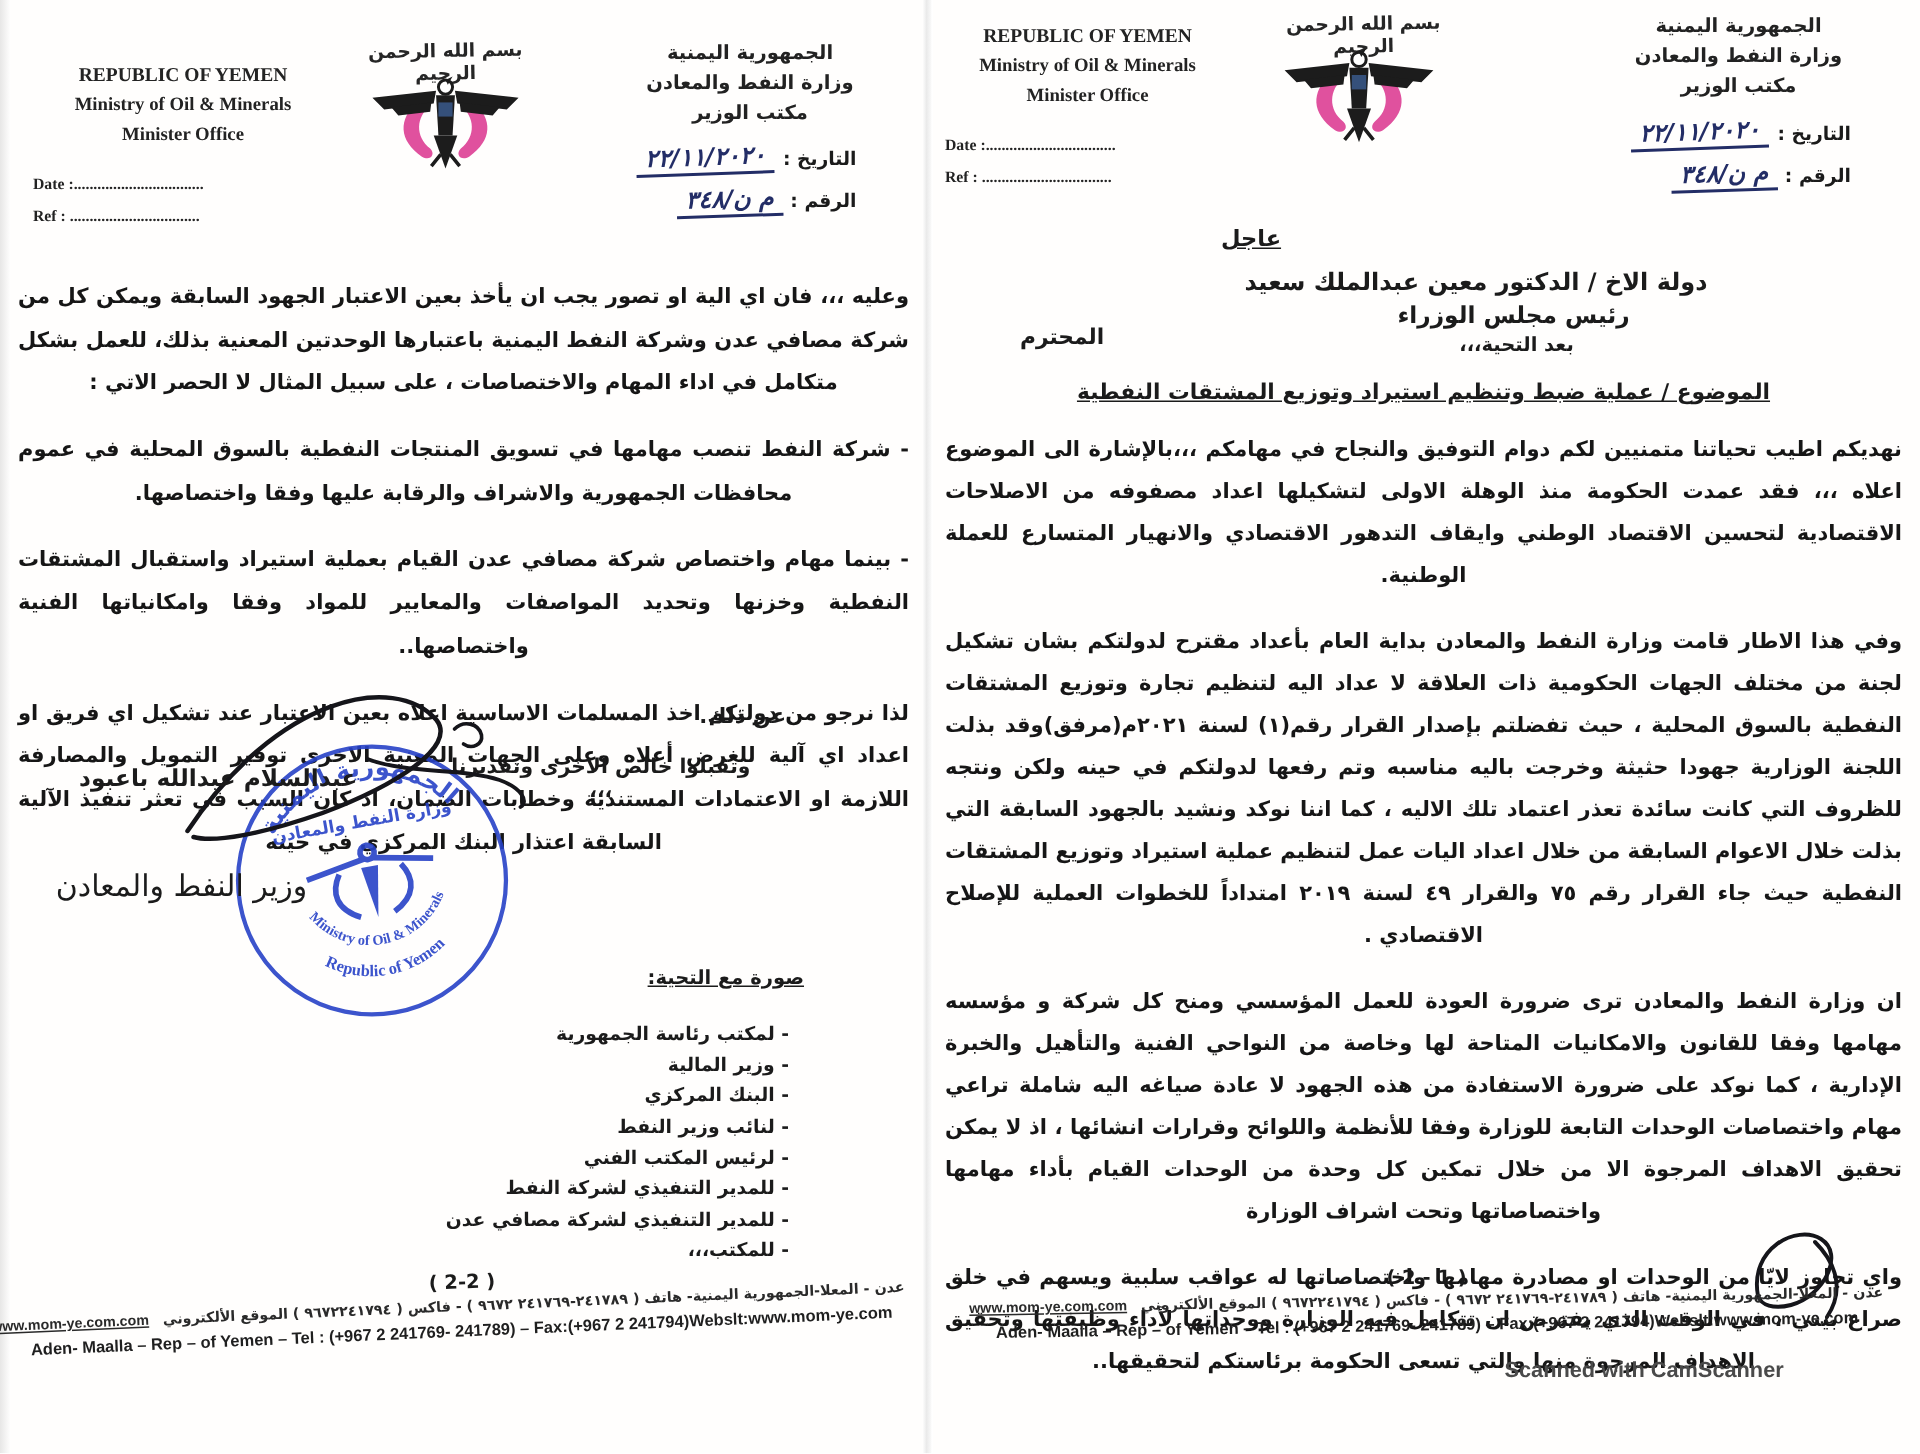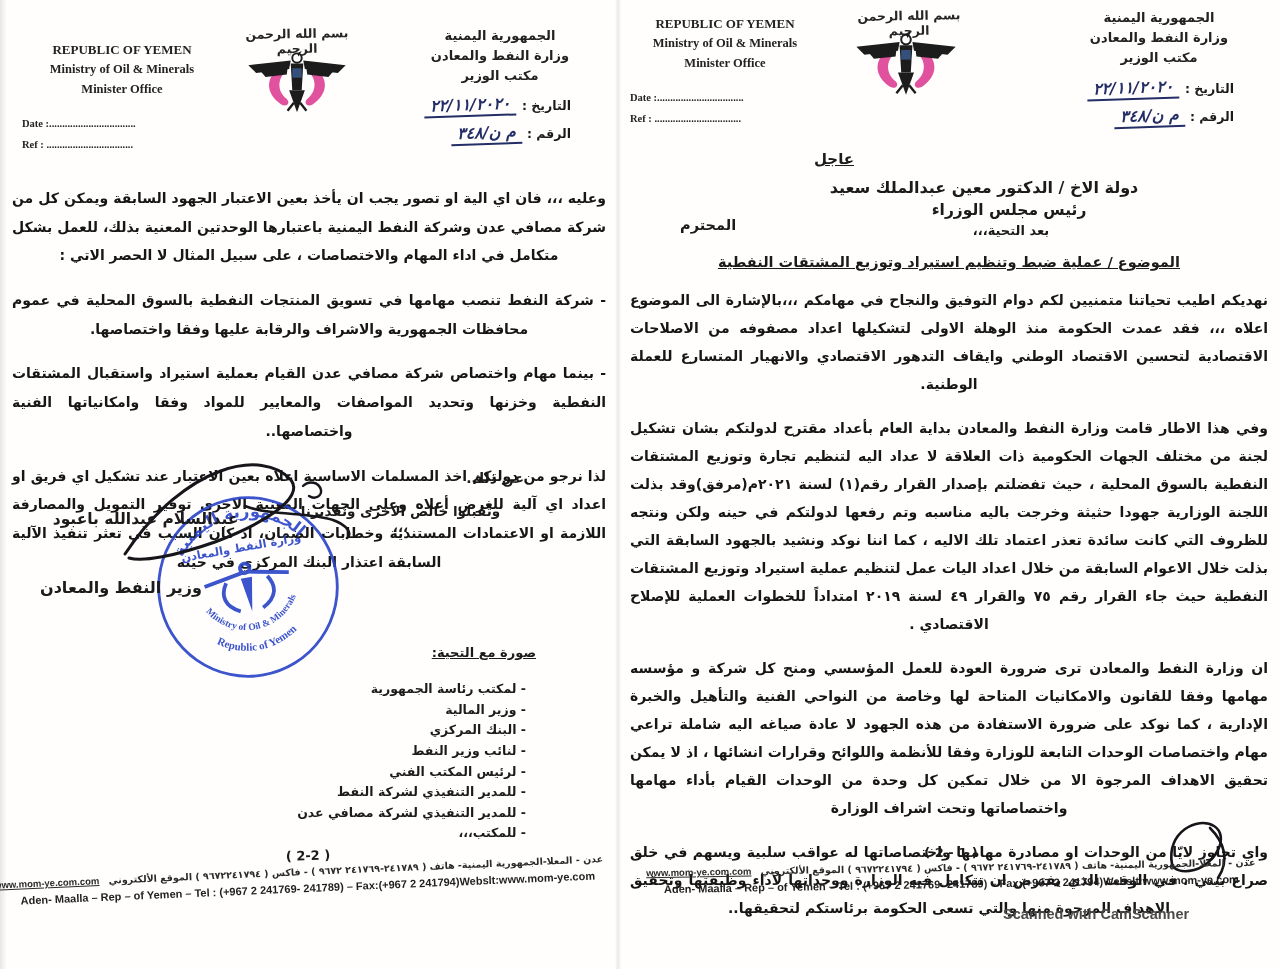--- a/index.html
+++ b/index.html
@@ -45,21 +45,21 @@
   .p-tail{position:absolute;top:470px;right:92px;direction:rtl;font-size:14px;font-weight:bold;}
 
   
   .closing{position:absolute;top:503px;left:298px;width:205px;text-align:center;direction:rtl;
            font-size:13.5px;font-weight:bold;}
   .sig-svg{position:absolute;left:95px;top:446px;z-index:3;}
   .stamp-svg{position:absolute;left:153px;top:492px;opacity:.9;z-index:2;transform:rotate(-10deg);}
   .signer-name{position:absolute;top:510px;left:28px;width:235px;text-align:center;direction:rtl;
                font-size:15.5px;font-weight:bold;z-index:4;}
   .signer-title{position:absolute;top:578px;left:36px;width:170px;text-align:center;direction:rtl;
-                font-size:16px;font-weight:bold;z-index:4;}
+                font-size:20px;font-weight:normal;z-index:4;}
 
   
   .cc{position:absolute;top:645px;right:80px;direction:rtl;text-align:right;}
   .cc-title{font-size:13px;font-weight:bold;text-decoration:underline;margin-bottom:19px;}
   .cc-item{font-size:12.5px;font-weight:bold;line-height:1.65;padding-right:10px;}
 
   
   .pagenum{position:absolute;width:100%;text-align:center;font-size:13px;font-weight:bold;}
   .page-left .pagenum{top:848px;transform:rotate(-2deg);}
   .page-right .pagenum{top:845px;}

